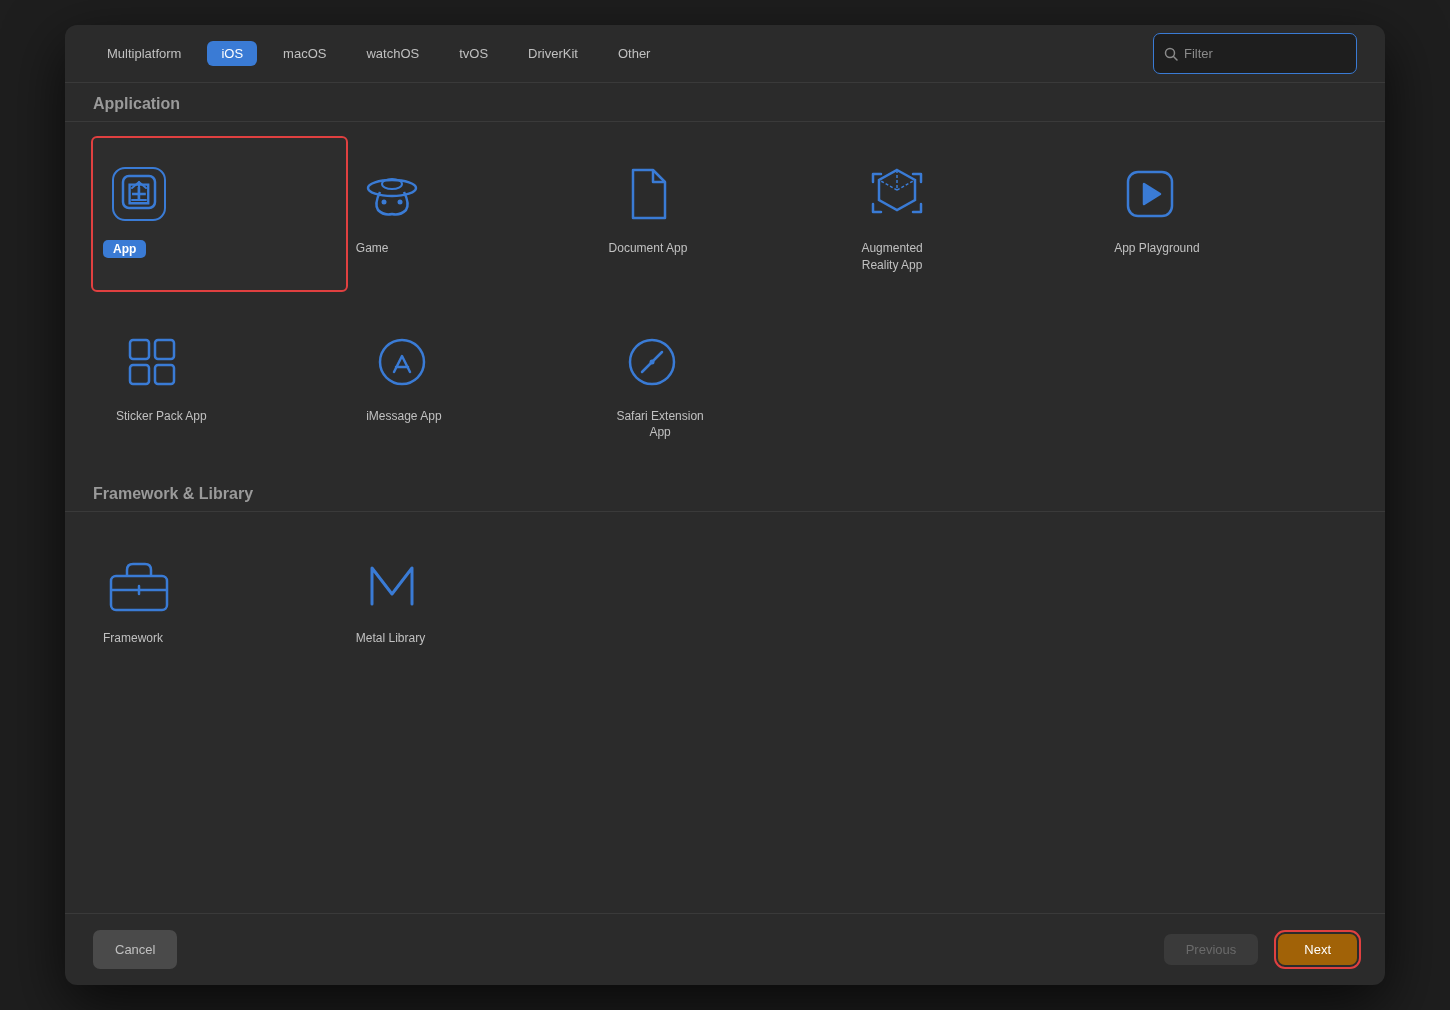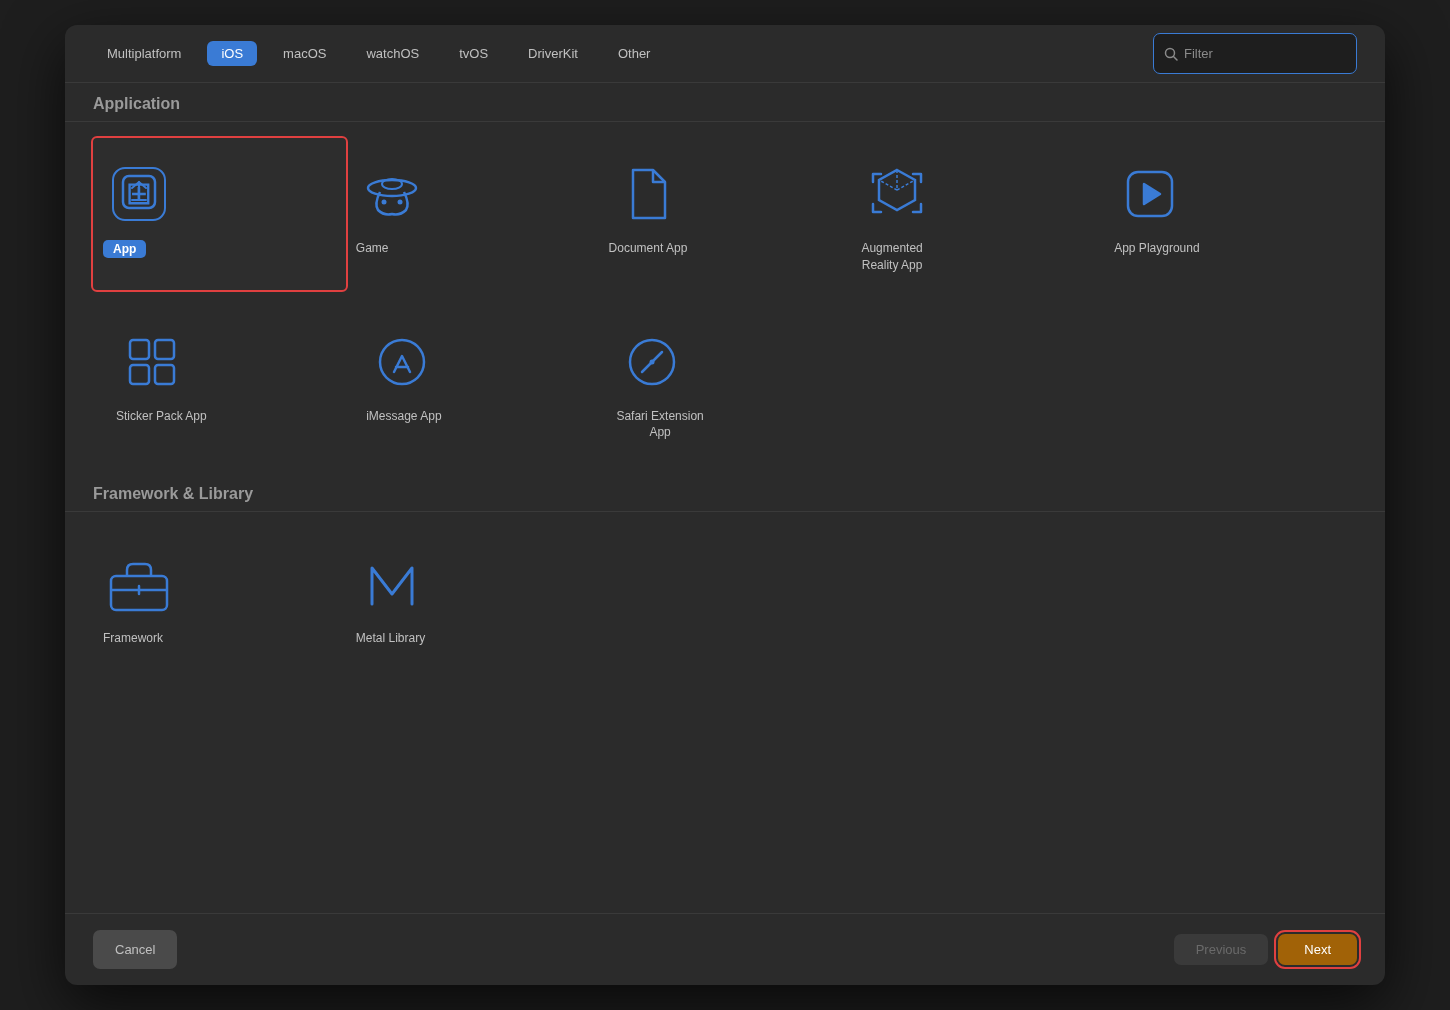--- a/index.html
+++ b/index.html
@@ -136,21 +136,21 @@
     }
     .btn-cancel {
       background: #4a4a4a;
       color: #c0c0c0;
       border: none;
       border-radius: 7px;
       padding: 12px 22px;
       font-size: 13px;
       cursor: pointer;
     }
-    .footer-right { display: flex; gap: 10px; }
+    .footer-right { display: flex; gap: 20px; }
     .btn-previous {
       background: #3a3a3a;
       color: #6a6a6a;
       border: none;
       border-radius: 7px;
       padding: 8px 22px;
       font-size: 13px;
       cursor: default;
     }
     .btn-next {

